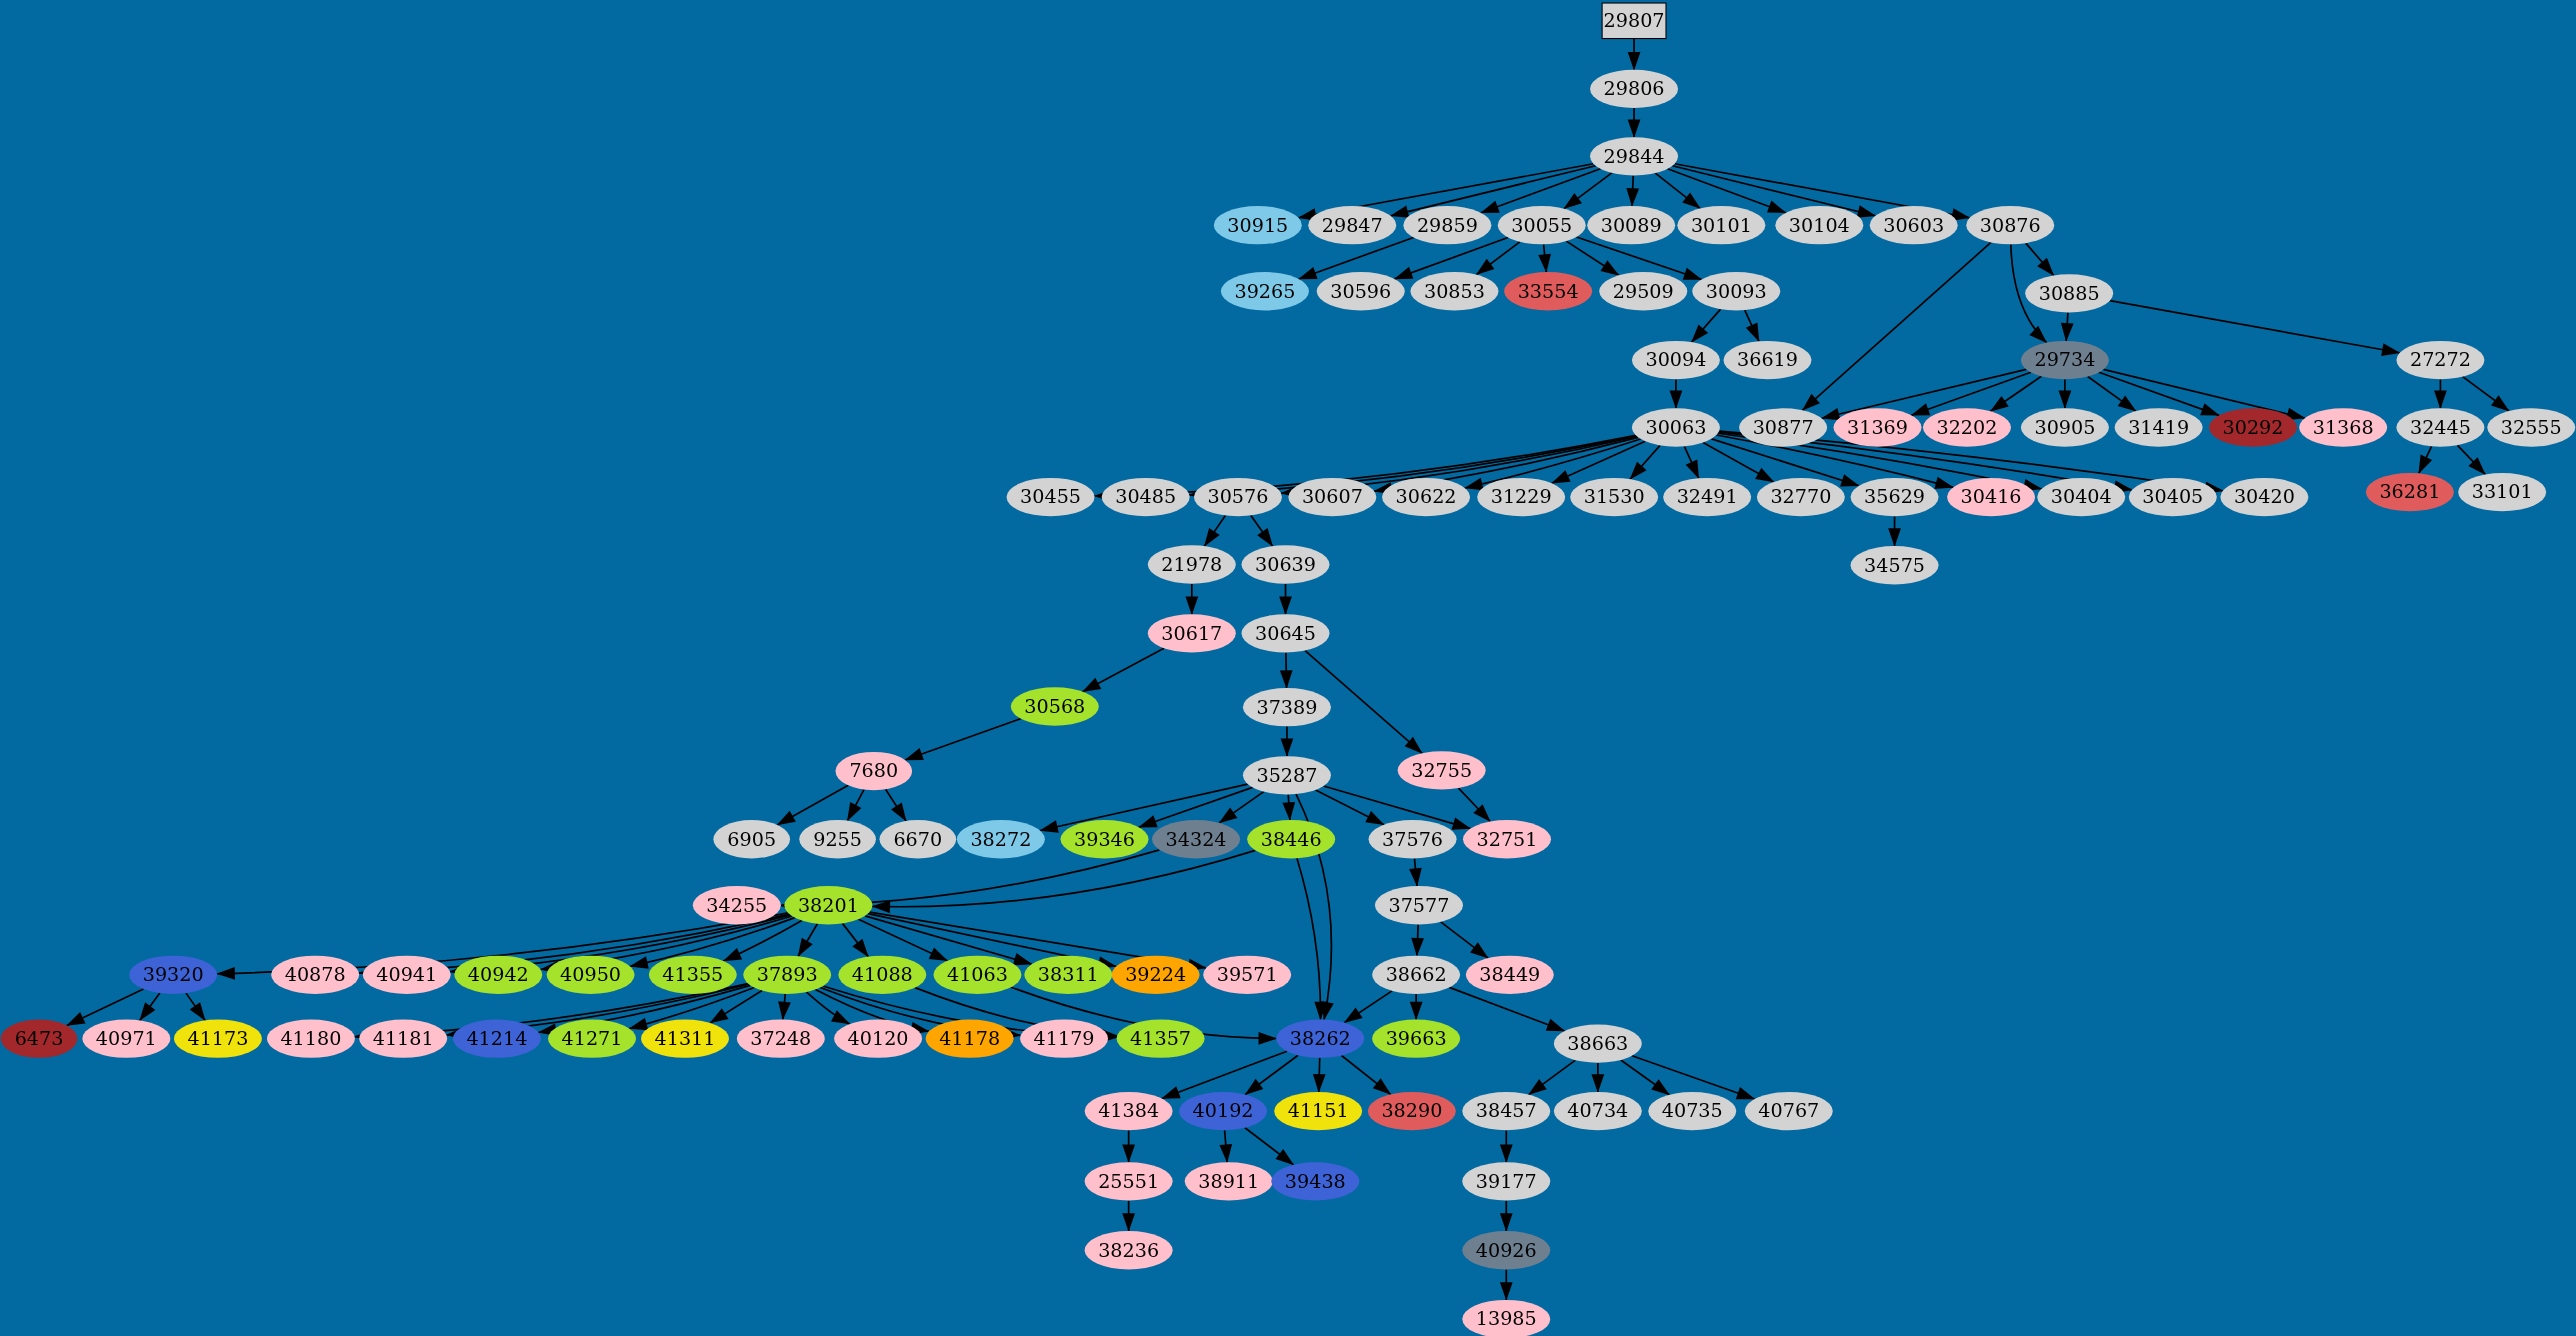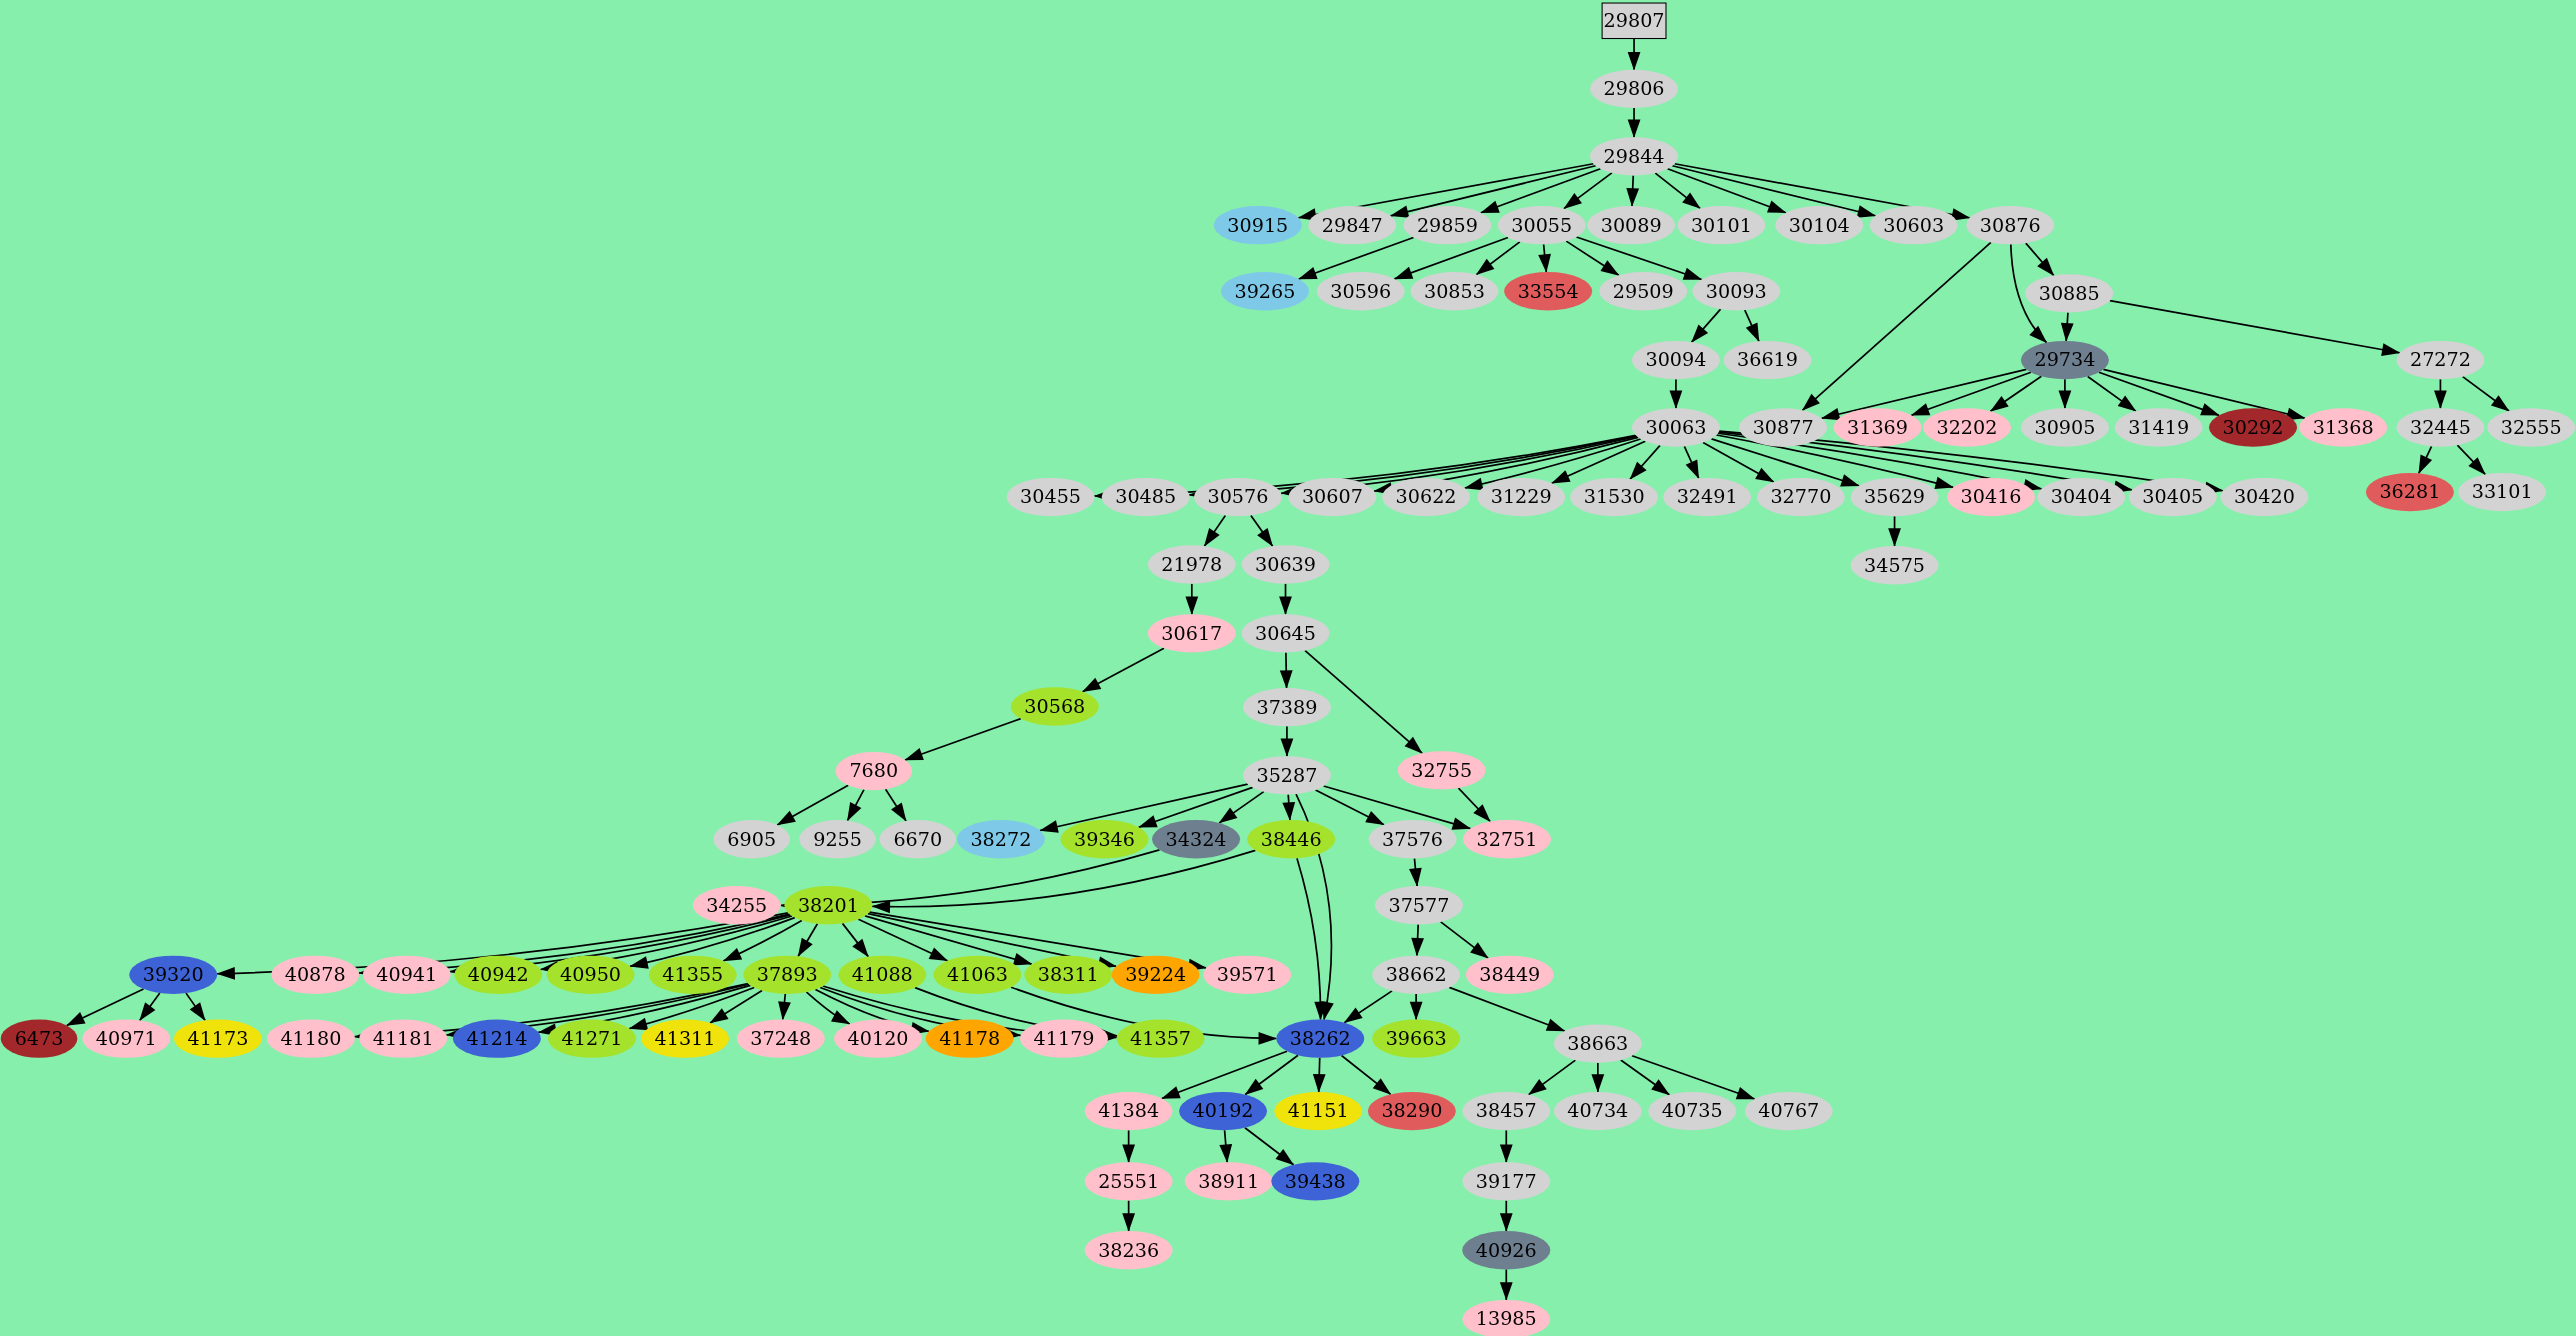--- a/index.html
+++ b/index.html
@@ -1,16 +1,16 @@
 <!DOCTYPE html>
 <html style="font-size:11.4px"><head>
 <meta charset="utf-8">
 <style>
   html,body{margin:0;padding:0;background:#ffffff;}
-  .graph-wrap{width:2576px;height:1337px;background:#86efac;overflow:hidden;}
+  .graph-wrap{width:2576px;height:1337px;background:#0369a1;overflow:hidden;}
   svg{display:block;}
   .edge{fill:none;stroke:#000000;stroke-width:2.4px;}
   .node-label{font-family:"DejaVu Serif","Liberation Serif",serif;font-size:27px;fill:#000000;text-anchor:middle;}
 </style>
 </head>
 <body>
 
 <div class="graph-wrap">
   <svg xmlns="http://www.w3.org/2000/svg" width="2576" height="1337" viewBox="0 0 3629 1883">
       <defs>

